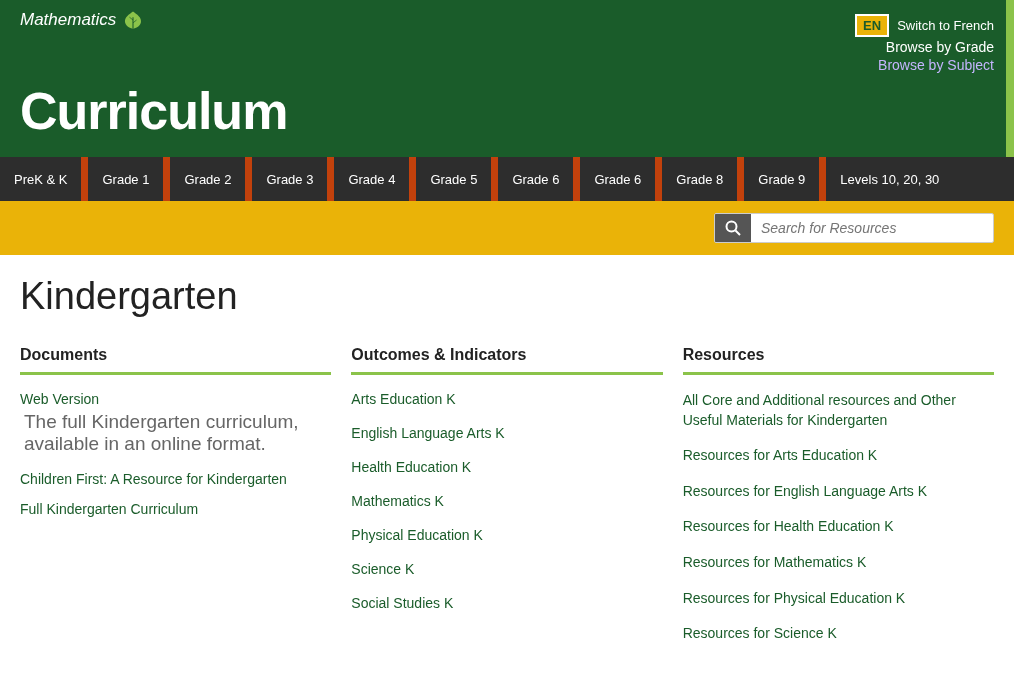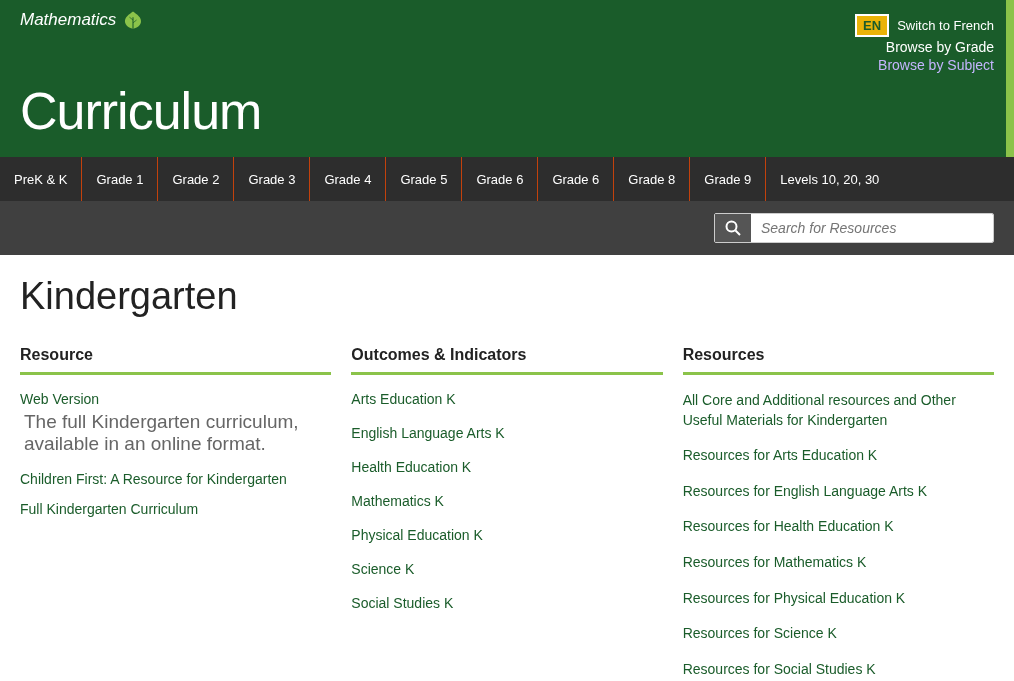--- a/index.html
+++ b/index.html
@@ -67,21 +67,21 @@
     }
     .browse-subject {
       color: #c4b5fd;
       font-size: 14px;
       text-decoration: none;
       cursor: pointer;
     }
     .curriculum-title {
       color: #fff;
       font-size: 52px;
-      font-weight: normal;
+      font-weight: bold;
       padding: 8px 36px 16px 20px;
       letter-spacing: -1px;
     }
     
     .header-accent {
       position: absolute;
       right: 0;
       top: 0;
       width: 8px;
       height: 100%;
@@ -96,33 +96,33 @@
     }
     .nav-item {
       color: #fff;
       font-size: 13px;
       padding: 0 14px;
       height: 44px;
       display: flex;
       align-items: center;
       cursor: pointer;
       white-space: nowrap;
-      border-right: 1px solid #c2410c;
+      border-right: 7px solid #c2410c;
       text-decoration: none;
     }
     .nav-item.last {
       border-right: none;
     }
 
     
     .search-bar {
       display: flex;
       justify-content: flex-end;
       padding: 12px 20px;
-      background: #404040;
+      background: #eab308;
     }
     .search-container {
       display: flex;
       align-items: center;
       border: 1px solid #ccc;
       border-radius: 2px;
       overflow: hidden;
       width: 280px;
     }
     .search-icon-btn {
@@ -276,21 +276,21 @@
     <input class="search-input" type="text" placeholder="Search for Resources" style="">
   </div>
 </div>
 
 <div class="page-content">
   <h1 class="page-title">Kindergarten</h1>
 
   <div class="columns">
 
     <div class="col">
-      <div class="col-header">Resource</div>
+      <div class="col-header">Documents</div>
 
       <a class="doc-link">Web Version</a>
       <div class="doc-subtitle">The full Kindergarten curriculum,<br>available in an online format.</div>
 
       <a class="doc-link-plain">Children First: A Resource for Kindergarten</a>
       <a class="doc-link-plain">Full Kindergarten Curriculum</a>
     </div>
 
     <div class="col">
       <div class="col-header">Outcomes &amp; Indicators</div>
@@ -307,17 +307,16 @@
     <div class="col">
       <div class="col-header">Resources</div>
 
       <a class="resource-link">All Core and Additional resources and Other Useful Materials for Kindergarten</a>
       <a class="resource-link">Resources for Arts Education K</a>
       <a class="resource-link">Resources for English Language Arts K</a>
       <a class="resource-link">Resources for Health Education K</a>
       <a class="resource-link">Resources for Mathematics K</a>
       <a class="resource-link">Resources for Physical Education K</a>
       <a class="resource-link">Resources for Science K</a>
-      <a class="resource-link">Resources for Social Studies K</a>
     </div>
 
   </div>
 </div>
 
 </body></html>

